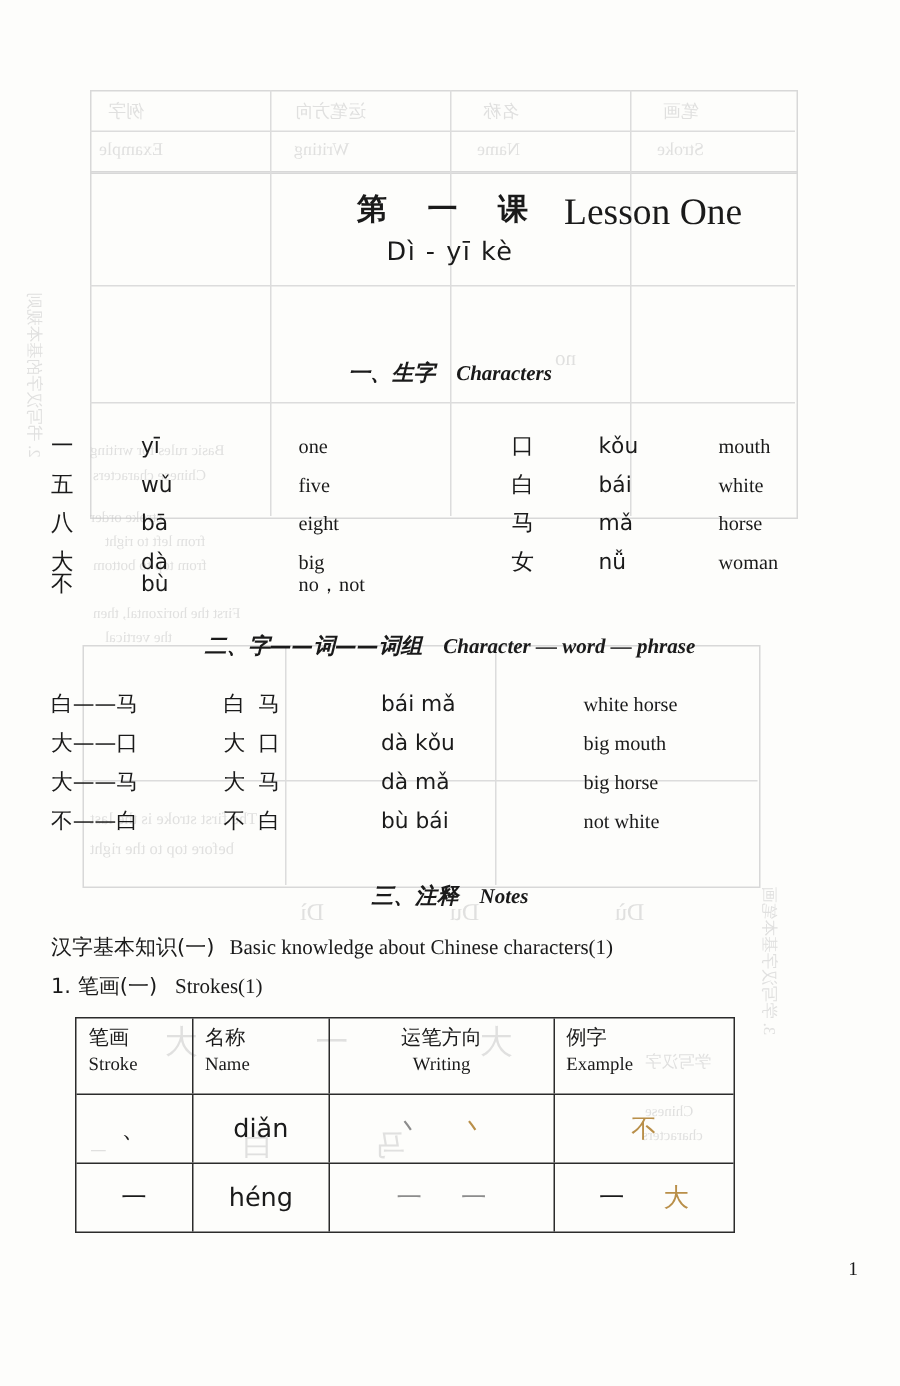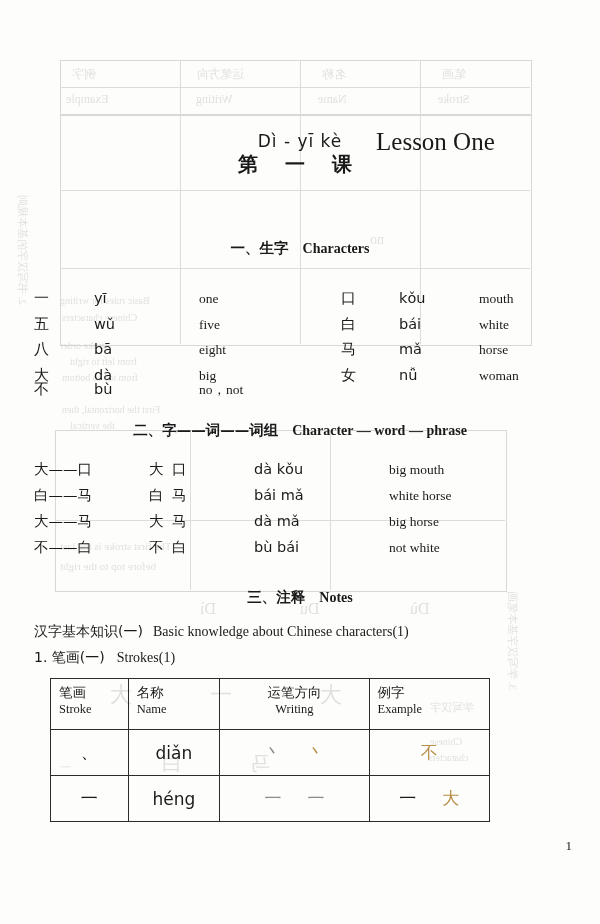--- a/index.html
+++ b/index.html
@@ -84,20 +84,21 @@
     font-family: "DejaVu Sans", sans-serif;
   }
 
   
   .section-head {
     position: absolute;
     width: 600px;
     text-align: center;
     font-size: 14.5px;
     font-family: "DejaVu Sans", sans-serif;
+    font-style: italic;
   }
   .section-head .en {
     font-family: "Liberation Serif", serif;
     font-weight: bold;
     font-size: 14px;
     margin-left: 14px;
   }
   .section-head .cn {
     font-weight: bold;
   }
@@ -325,22 +326,22 @@
   <div class="bleed" style="left:210px; top:680px; font-size:22px;">一</div>
   <div class="bleed" style="left:320px; top:680px; font-size:22px;">大</div>
   <div class="bleed" style="left:160px; top:750px; font-size:20px;">白</div>
   <div class="bleed" style="left:250px; top:750px; font-size:20px;">马</div>
   <div class="bleed" style="left:60px; top:760px; font-size:11px;">一</div>
 
   <div class="content">
 
     <div id="title-block">
       <div id="title-row">
+        <div id="title-cn">第 一 课</div>
         <div id="title-py">Dì - yī kè</div>
-        <div id="title-cn">第 一 课</div>
         <div id="title-en">Lesson One</div>
       </div>
     </div>
 
     <div class="section-head" style="top:239px;">
       <span class="cn">一、生字</span><span class="en">Characters</span>
     </div>
 
     <div id="vocab">
       <div class="vrow">
@@ -385,30 +386,30 @@
         <div class="vcell-en">no，not</div>
       </div>
     </div>
 
     <div class="section-head" style="top:421px;">
       <span class="cn">二、字——词——词组</span><span class="en">Character — word — phrase</span>
     </div>
 
     <div id="phrases">
       <div class="prow">
+        <div class="pcell-a">白——马</div>
+        <div class="pcell-b">白 马</div>
+        <div class="pcell-c">bái mǎ</div>
+        <div class="pcell-d">white horse</div>
+      </div>
+      <div class="prow">
         <div class="pcell-a">大——口</div>
         <div class="pcell-b">大 口</div>
         <div class="pcell-c">dà kǒu</div>
         <div class="pcell-d">big mouth</div>
-      </div>
-      <div class="prow">
-        <div class="pcell-a">白——马</div>
-        <div class="pcell-b">白 马</div>
-        <div class="pcell-c">bái mǎ</div>
-        <div class="pcell-d">white horse</div>
       </div>
       <div class="prow">
         <div class="pcell-a">大——马</div>
         <div class="pcell-b">大 马</div>
         <div class="pcell-c">dà mǎ</div>
         <div class="pcell-d">big horse</div>
       </div>
       <div class="prow">
         <div class="pcell-a">不——白</div>
         <div class="pcell-b">不 白</div>

